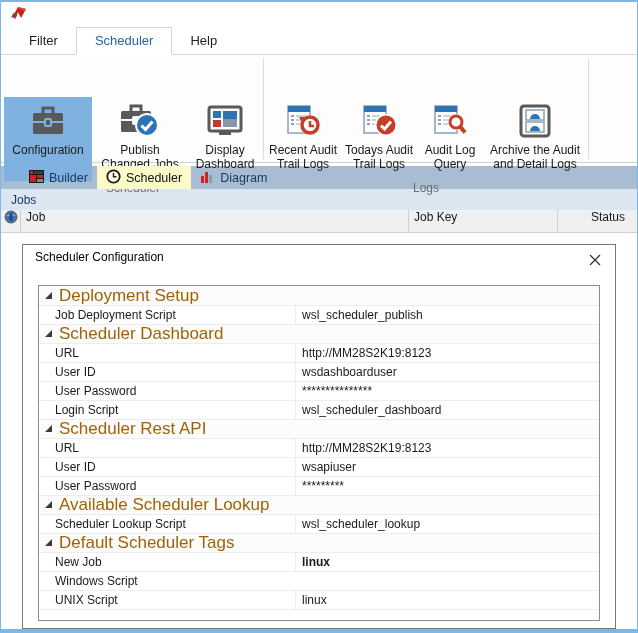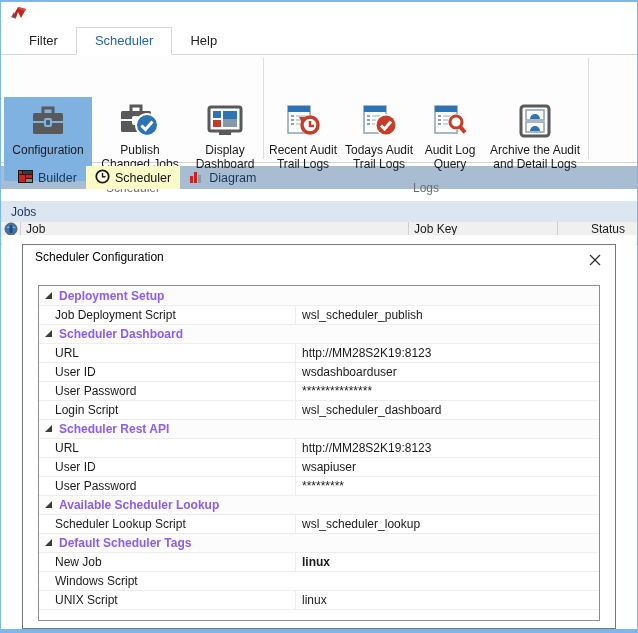--- a/index.html
+++ b/index.html
@@ -22,43 +22,43 @@
   .rgroup { display:flex; flex-direction:column; }
   .rgroup-buttons { display:flex; align-items:flex-start; flex:1; padding-top:2px; }
   .rgroup-label { text-align:center; color:#6e6e6e; font-size:12px; padding:0 6px 5px 6px; }
   .rsep { width:1px; background:#dcdcdc; margin:3px 1px; }
   .rbtn { display:flex; flex-direction:column; align-items:center; padding:5px 3px 2px 3px; min-height:84px;margin-top:40px; }
   .rbtn.selected { background:#7fb2e1; }
   .rbtn .icon { height:38px; display:flex; align-items:center; justify-content:center; }
   .rbtn .rlabel { font-size:12px; line-height:14px; text-align:center; color:#1a1a1a; margin-top:3px; }
   
   .gapline { height:3px; background:#fff; }
-  .viewtabs { height:23px; background:#a8bcd2; display:flex; align-items:center; padding-left:8px; }
+  .viewtabs { height:23px; background:#a8bcd2; display:flex; align-items:center; padding-left:19px; }
   .vtab { display:flex; align-items:center; gap:5px; padding:0 9px; height:23px; color:#17375e; font-size:12.5px; }
   .vtab.selected { background:#fbfbc8; color:#111; }
   
-  .jobsbar { height:21px; background:#dce6f1; color:#17375e; display:flex; align-items:center; padding-left:10px; font-size:12px;margin-top:12px; }
+  .jobsbar { height:21px; background:#dce6f1; color:#17375e; display:flex; align-items:center; padding-left:10px; font-size:12px; }
   .theader { height:23px; background:#f0f0f0; border-bottom:1px solid #d0d0d0; display:flex; font-size:12px; }
   .thcell { display:flex; align-items:flex-start; padding-left:5px; border-right:1px solid #d0d0d0; background:#f0f0f0; }
   .thcell.iconcol { width:20px; justify-content:center; padding-left:0; }
   .thcell.job { width:388px; }
   .thcell.jobkey { width:149px; }
   .thcell.status { flex:1; border-right:none;margin-left:28px; }
   .contentarea { position:absolute; left:1px; right:1px; top:233px; bottom:0; background:#fff; }
   
   .dialog {
     position:absolute; left:21px; width:594px; top:242px; bottom:0;
     background:#fff; border:1px solid #787878; z-index:5;
   }
   .dlg-titlebar { height:30px; position:relative; }
   .dlg-title { position:absolute; left:12px; top:5px; font-size:12px; color:#000; }
   .dlg-close { position:absolute; right:11px; top:6px; width:18px; height:18px; display:flex; align-items:center; justify-content:center; font-size:13px; color:#333; cursor:default; }
   .propgrid { position:absolute; left:15px; right:15px; top:40px; bottom:7px; border:1px solid #8a8e93; background:#fff; overflow:hidden; padding-top:1px; }
   .psection { display:flex; align-items:center; height:19px; padding-left:6px; gap:6px; background:#fcfcfc; border-bottom:1px solid #ededed; }
-  .psec-label { color:#8b5cf6; font-weight:bold; font-size:12px; }
+  .psec-label { color:#a16207; font-weight:normal; font-size:17px; }
   .prow { display:flex; height:19px; border-bottom:1px solid #ededed; }
   .pname { width:256px; display:flex; align-items:center; padding-left:16px; font-size:12px; color:#1a1a1a; }
   .pvalue { flex:1; display:flex; align-items:center; padding-left:6px; border-left:1px solid #ededed; font-size:12px; color:#1a1a1a; }
   .pvalue.bold { font-weight:bold; }
 </style>
 </head>
 <body>
 
 <div class="window">
 

